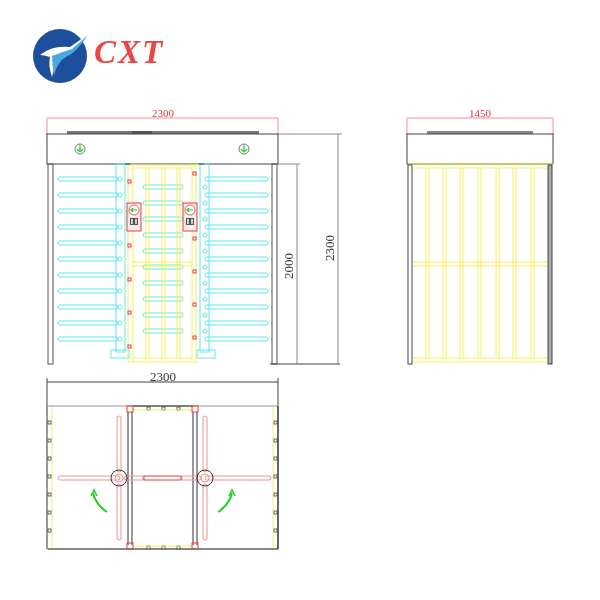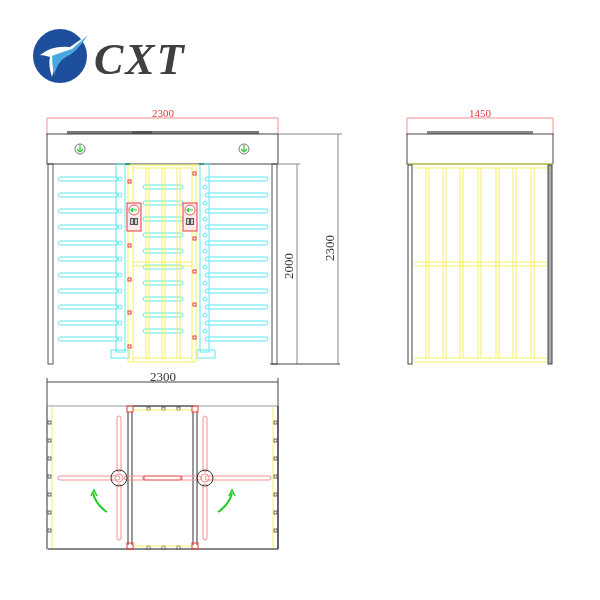--- a/index.html
+++ b/index.html
@@ -1,18 +1,18 @@
 <!DOCTYPE html>
 <html><head>
   <meta charset="utf-8">
   <style>
     html, body { margin: 0; padding: 0; background: #ffffff; }
     body { width: 600px; height: 600px; position: relative; overflow: hidden; font-family: "Liberation Serif", serif; }
     .logo { position: absolute; left: 30px; top: 25px; width: 160px; height: 60px; }
-    .logo-text { position: absolute; left: 94px; top: 34px; font-family: "Liberation Serif", serif; font-style: italic; font-weight: bold; font-size: 44px; letter-spacing: 2px; color: #404040; }
+    .logo-text { position: absolute; left: 94px; top: 34px; font-family: "Liberation Serif", serif; font-style: italic; font-weight: bold; font-size: 33px; letter-spacing: 2px; color: #ef4444; }
     svg.drawing { position: absolute; left: 0; top: 0; }
     .dim-red { font-family: "Liberation Serif", serif; font-size: 11px; fill: #e83a3a; }
     .dim-black { font-family: "Liberation Serif", serif; font-size: 13px; fill: #333; }
   </style>
 </head>
 <body>
 
 <div class="logo">
   <svg width="62" height="60" viewBox="0 0 62 60">
     <circle cx="30" cy="31" r="27" fill="#1d4f9c"></circle>

